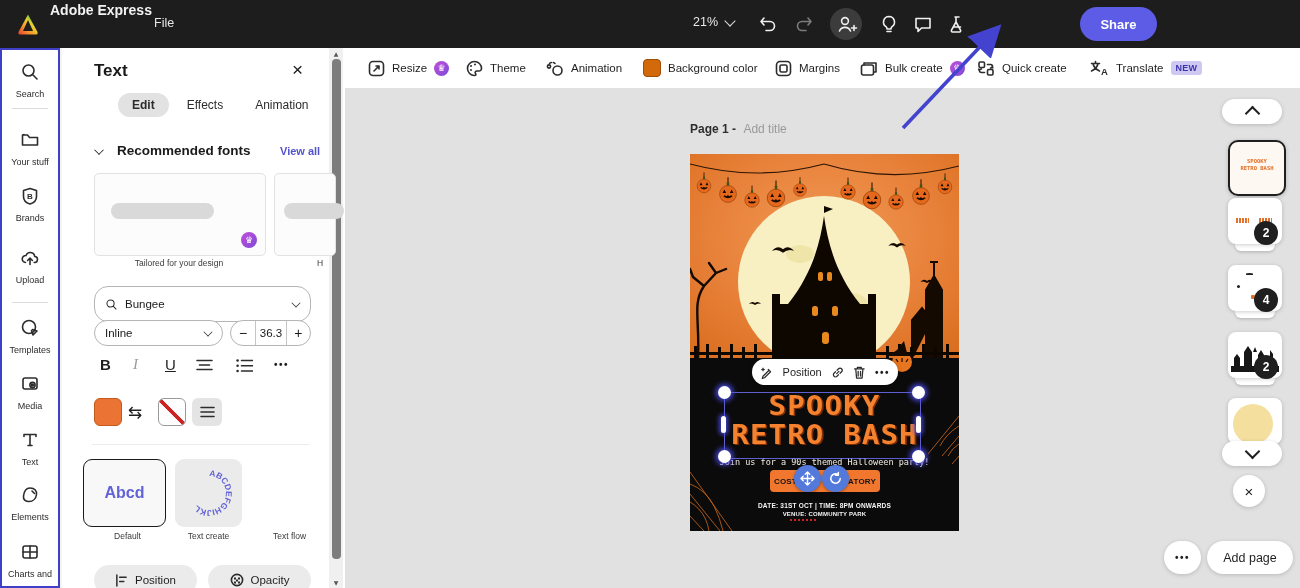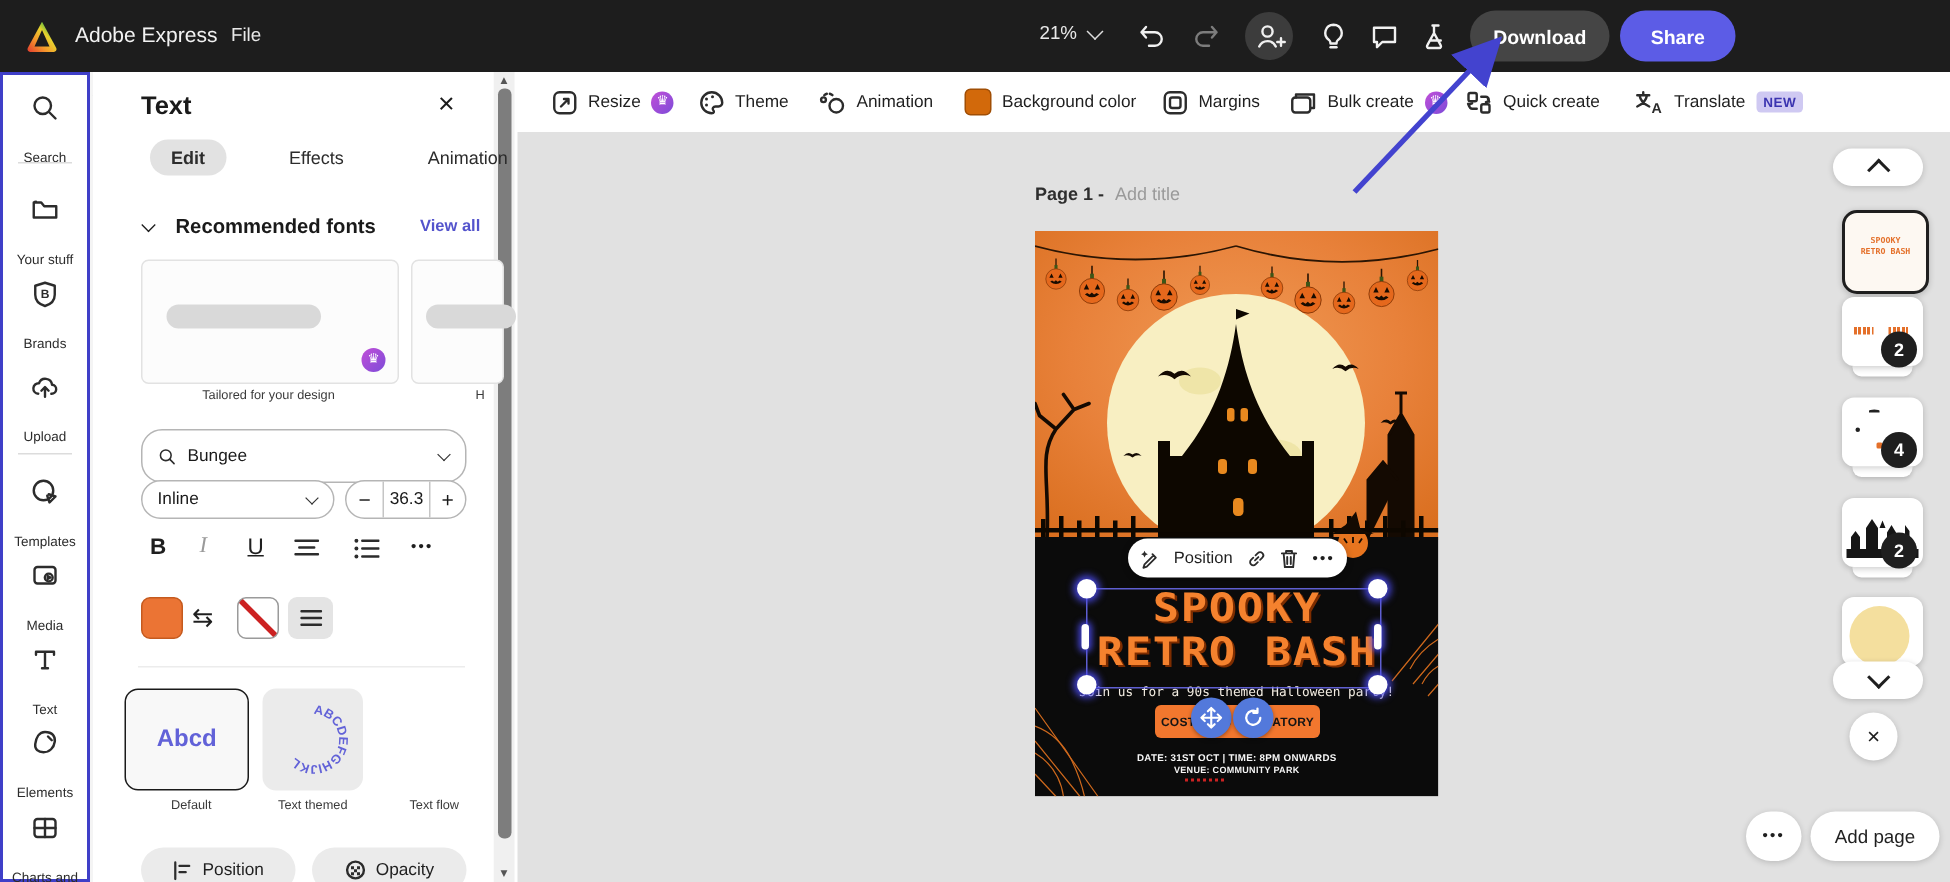--- a/index.html
+++ b/index.html
@@ -15,21 +15,21 @@
   .pill{border-radius:17px;height:34px;display:flex;align-items:center;justify-content:center;
         font-size:13px;font-weight:bold;color:#fff;cursor:pointer;}
   .chev{width:7px;height:7px;border-right:1.6px solid #ddd;border-bottom:1.6px solid #ddd;
         transform:rotate(45deg);display:inline-block;}
   .ico-stroke{stroke:#f0f0f0;fill:none;stroke-width:1.6;stroke-linecap:round;stroke-linejoin:round;}
 
   
   #rail{left:0;top:48px;width:60px;height:540px;background:#fff;border:2px solid #3F3FC8;
         box-sizing:border-box;z-index:20;}
   .rail-item{position:absolute;left:0;width:56px;text-align:center;cursor:pointer;}
-  .rail-label{font-size:9px;color:#2c2c2c;margin-top:18px;white-space:nowrap;}
+  .rail-label{font-size:9px;color:#2c2c2c;margin-top:7px;white-space:nowrap;}
   .rail-div{position:absolute;left:10px;width:36px;border-top:1px solid #dcdcdc;}
   .dk{stroke:#2c2c2c;fill:none;stroke-width:1.6;stroke-linecap:round;stroke-linejoin:round;}
 
   
   .sb-track{background:#f4f4f4;}
   .sb-thumb{position:absolute;border-radius:4px;}
   .sb-arrow{position:absolute;font-size:6px;color:#808080;left:0;width:100%;text-align:center;
             font-family:"DejaVu Sans",sans-serif;}
 
   
@@ -118,21 +118,21 @@
               <stop offset=".35" stop-color="#f59a2c"></stop>
           <stop offset=".6" stop-color="#e8d22e"></stop>
               <stop offset=".8" stop-color="#51bb3e"></stop>
           <stop offset="1" stop-color="#3f7de0"></stop>
             </linearGradient>
           </defs>
         <path d="M12 2.5 L21.5 20 a1.8 1.8 0 0 1 -1.6 2.6 H4.1 A1.8 1.8 0 0 1 2.5 20 Z" fill="url(#lgA)"></path>
         <path d="M12 8 L17 19 H7 Z" fill="#1d1d1d"></path>
       </svg>
     </span>
-    <span class="abs tb-text" style="left:50px;top:15px;font-size:14px;font-weight:normal">Adobe Express</span>
+    <span class="abs tb-text" style="left:50px;top:2px;font-size:14px;font-weight:bold">Adobe Express</span>
     <span class="abs tb-item" style="left:154px;top:16px">File</span>
 
     <span class="abs tb-item flex" style="left:693px;top:15px;gap:8px">
       <span>21%</span>
       <span class="chev" style="margin-top:-3px"></span>
     </span>
 
     <span class="abs" style="left:757px;top:13px">
       <svg width="22" height="22" viewBox="0 0 22 22">
           <path class="ico-stroke" d="M7 5 L4 8.5 L7 12 M4 8.5 H13 a4.5 4.5 0 0 1 0 9 H9"></path>
@@ -161,23 +161,20 @@
       <svg width="22" height="22" viewBox="0 0 22 22">
         <path class="ico-stroke" d="M4 5.5 h14 v9.5 h-8.5 L6 18.5 v-3.5 H4 Z"></path>
       </svg>
     </span>
     <span class="abs" style="left:946px;top:13px">
       <svg width="22" height="22" viewBox="0 0 22 22">
         <path class="ico-stroke" d="M9 4 h4 M10 4 v5 l4.5 8.2 a1.2 1.2 0 0 1 -1 1.8 h-7 a1.2 1.2 0 0 1 -1 -1.8 L10 9 V4 M7.5 14 h7"></path>
       </svg>
     </span>
 
-    <div class="abs pill" style="left:980px;top:7px;width:93px;background:#454545">
-      <span>Download</span>
-    </div>
     <div class="abs pill" style="left:1080px;top:7px;width:77px;background:#5c5ce6">
       <span>Share</span>
     </div>
   </div>
 
   <div id="rail" class="abs">
     <div class="rail-item" style="top:12px">
       <svg width="20" height="20" viewBox="0 0 20 20" style="margin:0 auto">
         <circle class="dk" cx="8.5" cy="8.5" r="5.5"></circle>
           <path class="dk" d="M13 13 l4 4"></path>
@@ -246,21 +243,21 @@
   <div class="abs sb-track" style="left:60px;top:48px;width:10px;height:540px">
     <span class="sb-arrow" style="top:2px">▲</span>
     <div class="sb-thumb" style="left:1.5px;top:12px;width:7px;height:372px;background:#9a9a9a"></div>
     <span class="sb-arrow" style="bottom:2px">▼</span>
   </div>
 
   <div id="panel" class="abs">
     <span class="abs panel-title" style="left:32px;top:13px">Text</span>
     <span class="abs" style="left:230px;top:11px;font-size:19px;color:#1a1a1a;cursor:pointer">×</span>
 
-    <div class="abs flex" style="left:38px;top:45px;gap:28px">
+    <div class="abs flex" style="left:56px;top:45px;gap:4px">
       <span class="tab active">Edit</span>
       <span class="tab">Effects</span>
       <span class="tab">Animation</span>
     </div>
 
     <span class="abs chev" style="left:33px;top:98px;border-color:#1a1a1a;transform:rotate(45deg) scale(.85)"></span>
     <span class="abs sec-head" style="left:55px;top:95px">Recommended fonts</span>
     <span class="abs link" style="left:218px;top:97px">View all</span>
 
     <div class="abs font-card" style="left:32px;top:125px;width:170px;height:81px">
@@ -329,21 +326,21 @@
       <svg width="52" height="52" viewBox="0 0 52 52">
         <defs>
             <path id="circPath" d="M26 9 a17 17 0 1 1 -0.01 0"></path>
           </defs>
         <text font-size="8.5" font-weight="bold" fill="#6262d8" font-family="Liberation Sans,sans-serif">
           <textPath href="#circPath">ABCDEFGHIJKL</textPath>
         </text>
       </svg>
     </div>
     <div class="abs caption" style="left:32px;top:483px;width:67px">Default</div>
-    <div class="abs caption" style="left:113px;top:483px;width:67px">Text themed</div>
+    <div class="abs caption" style="left:113px;top:483px;width:67px">Text create</div>
     <div class="abs caption" style="left:194px;top:483px;width:67px">Text flow</div>
 
     <div class="abs gray-pill" style="left:32px;top:517px;width:103px;height:30px">
       <svg width="13" height="13" viewBox="0 0 14 14">
         <path class="dk" d="M2 1 v12 M5 3.5 h7 M5 8 h4.5" stroke-width="2"></path>
         </svg>
       <span>Position</span>
     </div>
     <div class="abs gray-pill" style="left:146px;top:517px;width:103px;height:30px">
       <svg width="14" height="14" viewBox="0 0 14 14">

